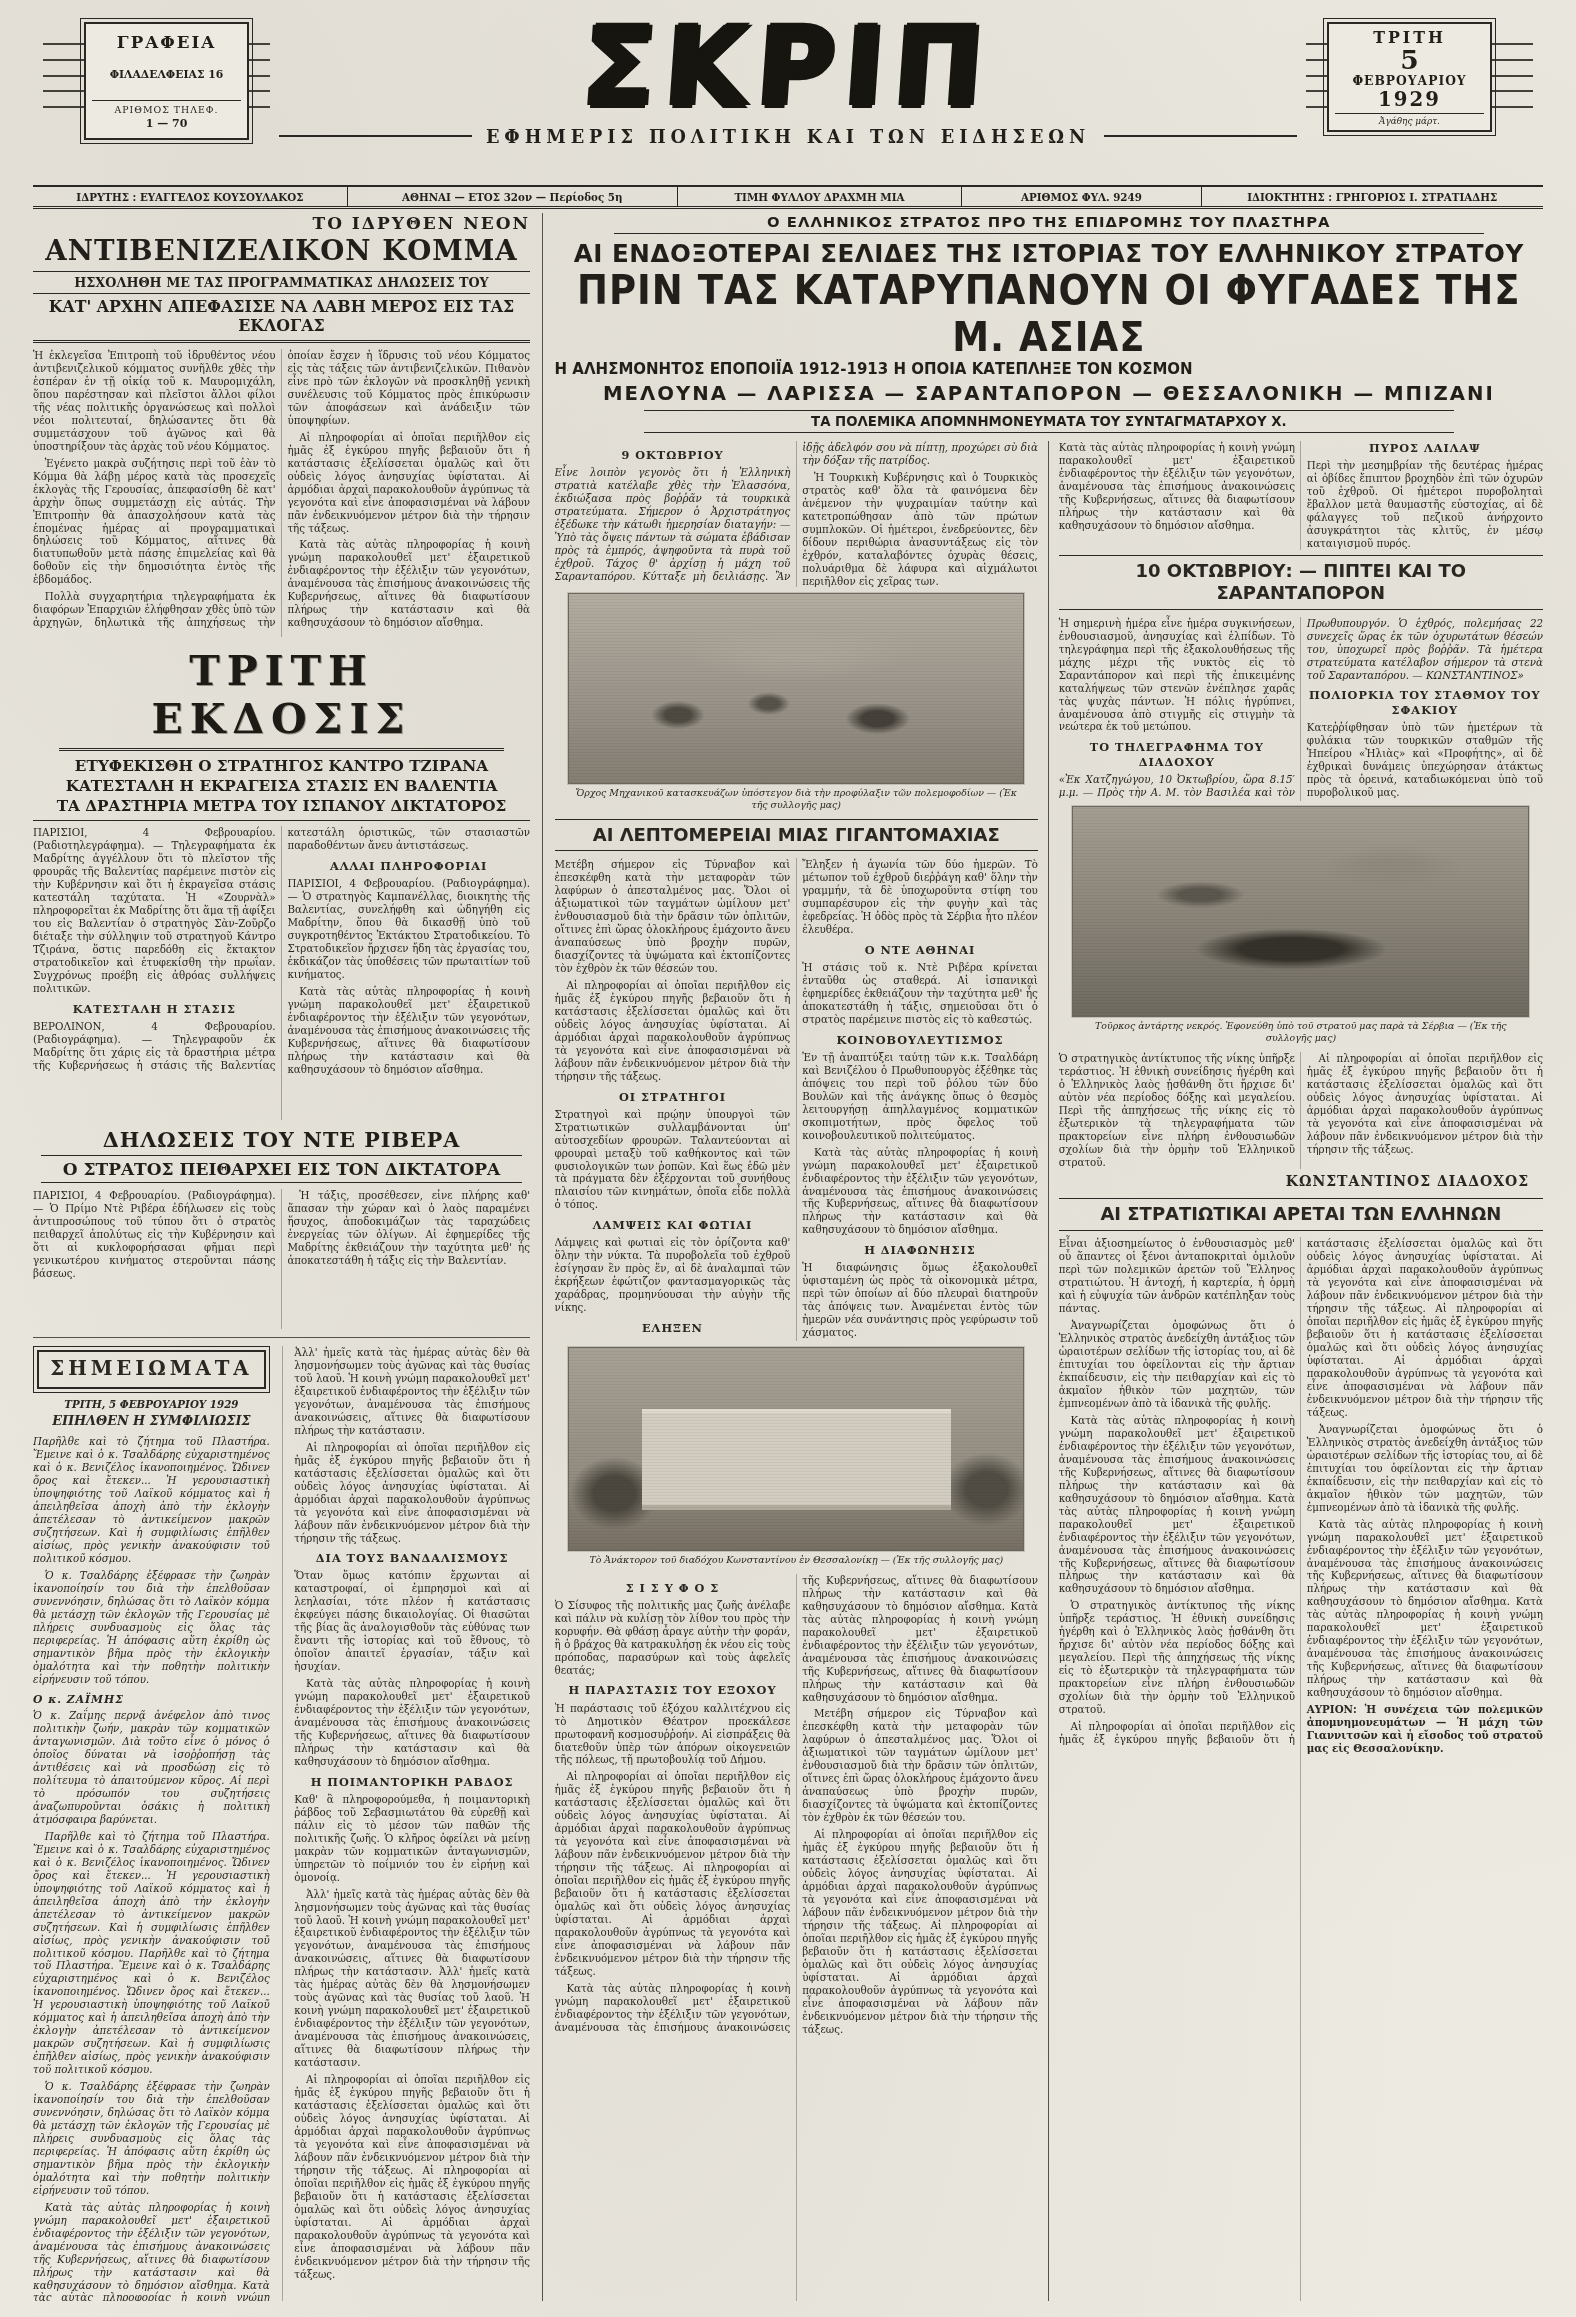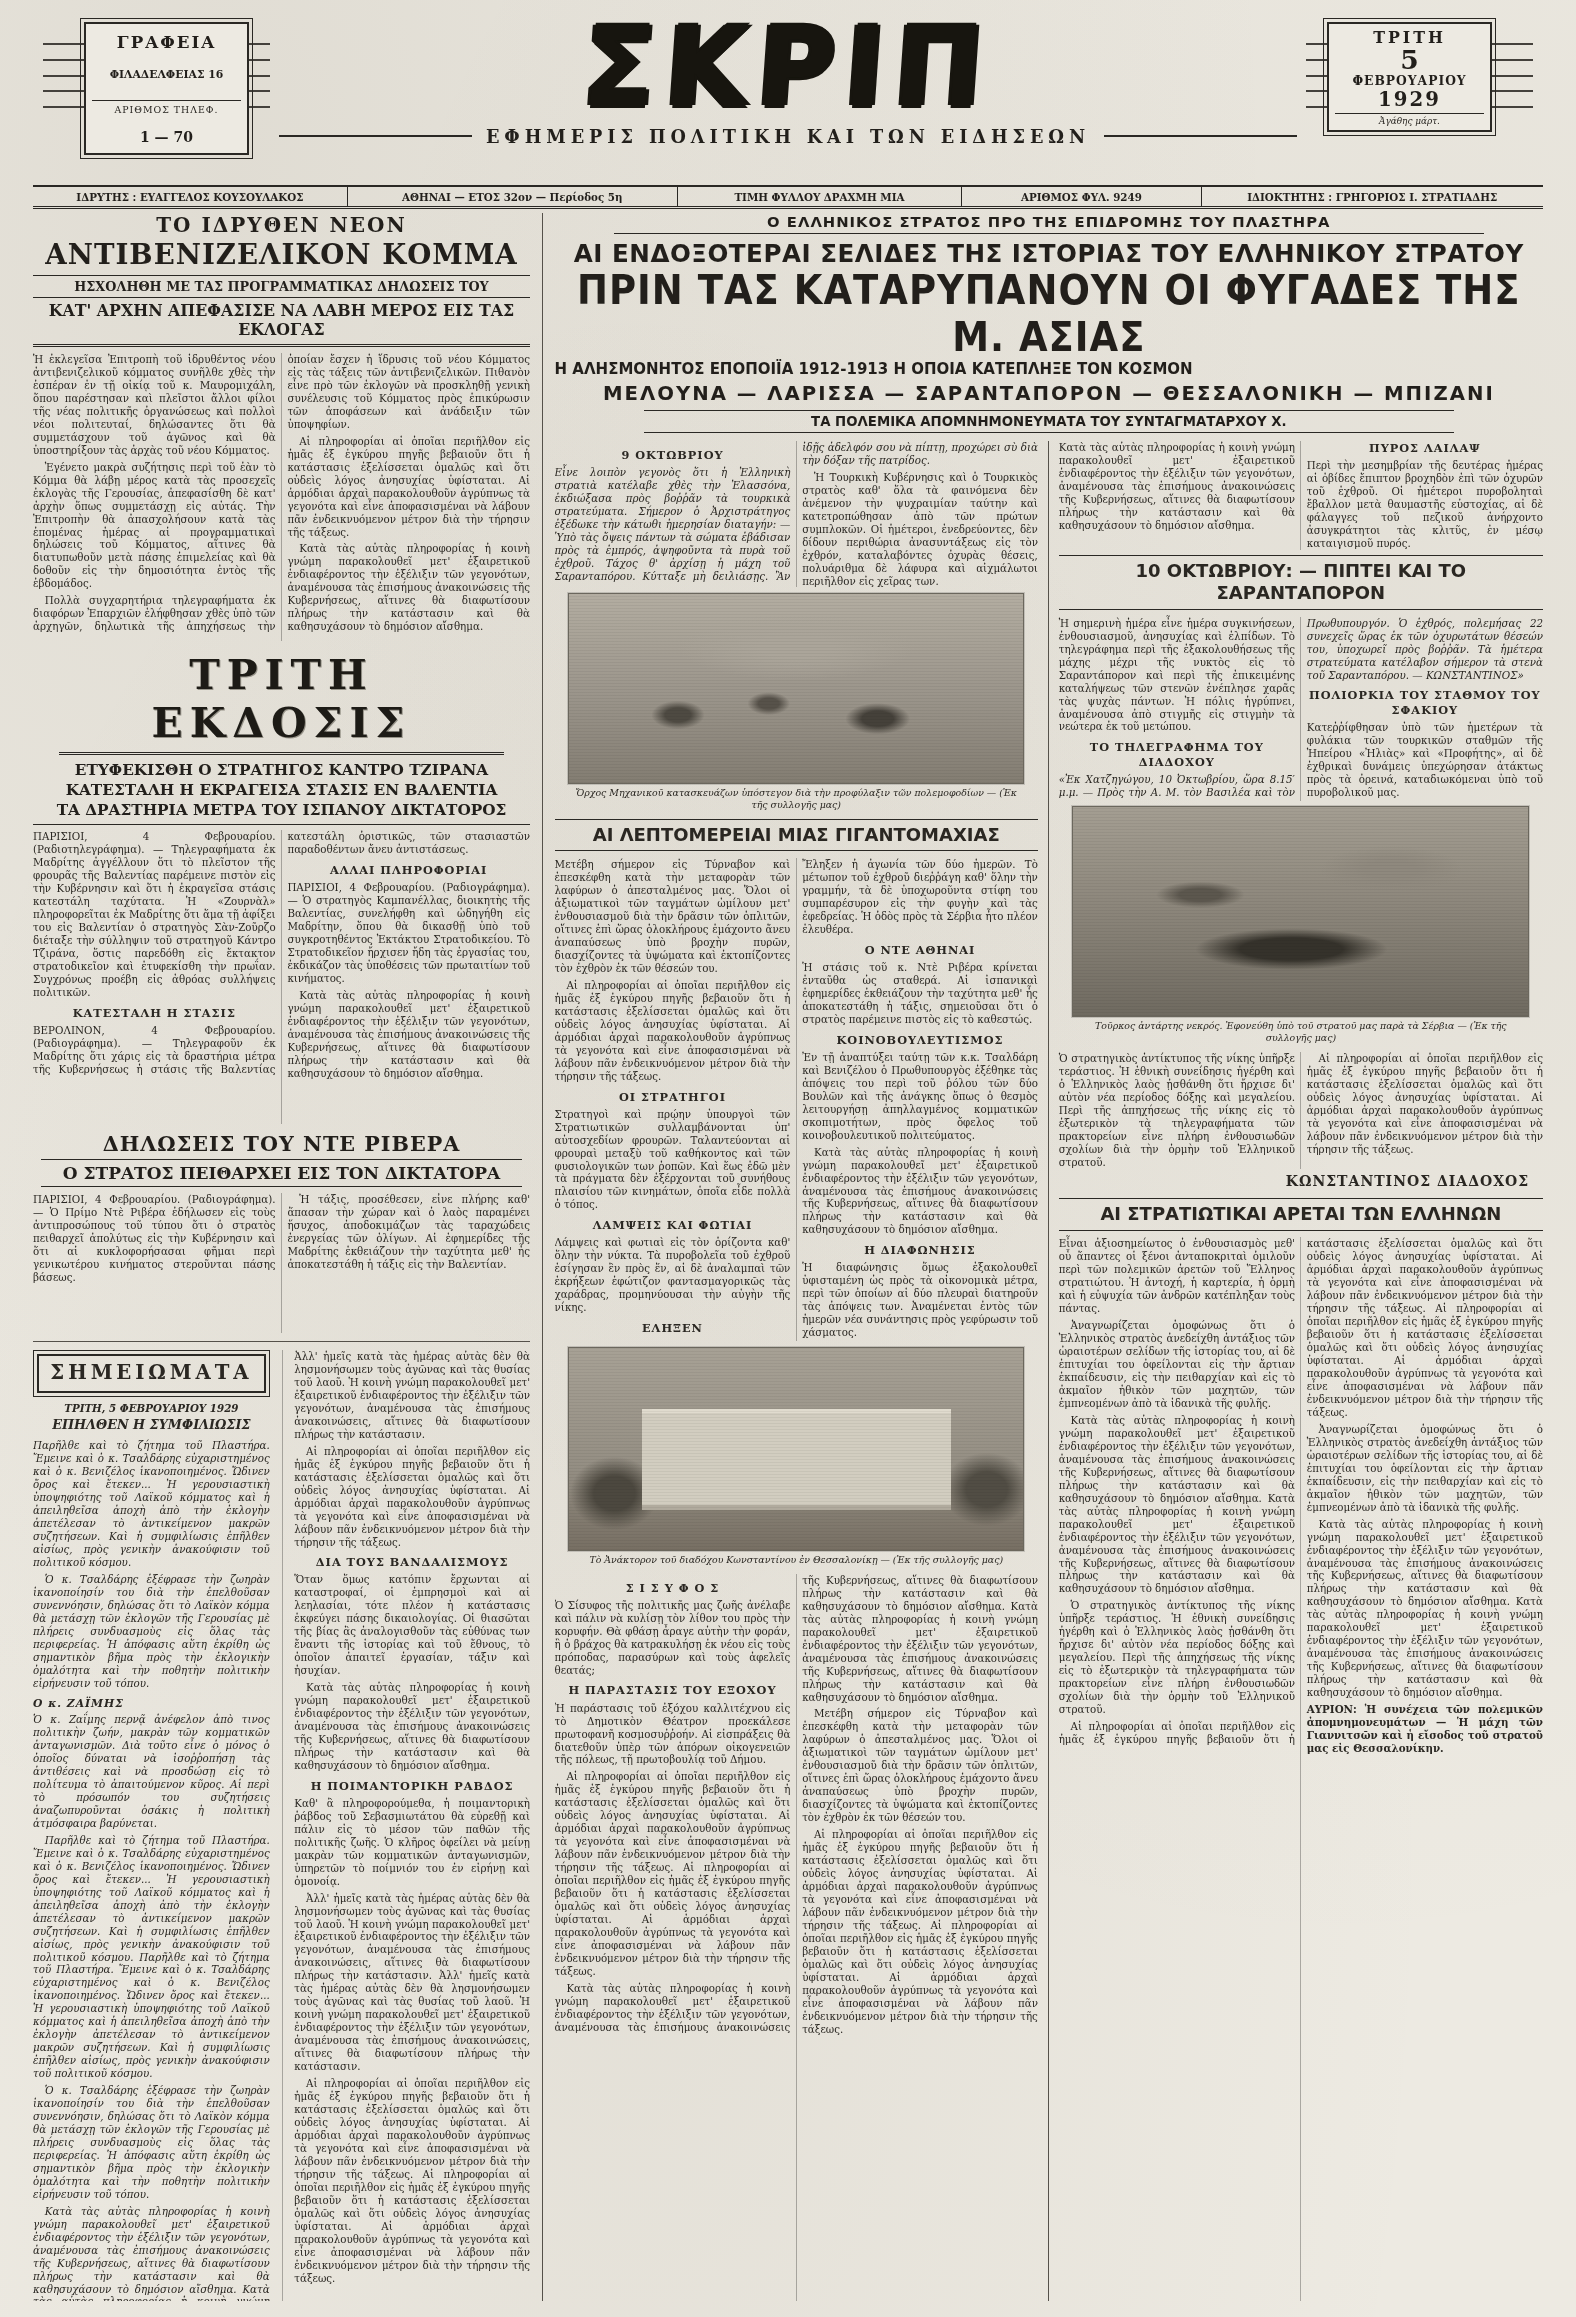--- a/index.html
+++ b/index.html
@@ -21,21 +21,21 @@
   .office-box,.date-box{
     position:absolute;top:7.9px;width:165px;box-sizing:border-box;background:#edeae2;
     border:2px solid #2a2824;outline:1px solid #2a2824;outline-offset:3px;
     text-align:center;padding:7.9px 5.9px;
   }
   .office-box{left:51px;}
   .date-box{right:51px;padding:3.9px 5.9px;}
   .ob1{font-weight:bold;font-size:16.7px;letter-spacing:2px;}
   .ob2{font-weight:bold;font-size:10.8px;margin-top:16px;border-bottom:1px solid #2a2824;padding-bottom:19px;}
   .ob3{font-size:9.4px;margin-top:3.9px;letter-spacing:1px;}
-  .ob4{font-size:14px;font-weight:bold;margin-top:14px;}
+  .ob4{font-size:11px;font-weight:bold;margin-top:2px;}
   .db-day{font-weight:bold;font-size:15.8px;letter-spacing:3px;}
   .db-num{font-weight:bold;font-size:26.6px;line-height:1;}
   .db-month{font-weight:bold;font-size:12.3px;letter-spacing:1px;}
   .db-year{font-weight:bold;font-size:19.7px;letter-spacing:2px;}
   .db-saint{font-style:italic;font-size:8.9px;margin-top:2px;border-top:1px solid #2a2824;padding-top:2px;}
   .brand{position:absolute;left:246px;right:246px;top:0;text-align:center;}
   .brand-title{
     font-family:"DejaVu Sans", sans-serif;font-weight:bold;font-size:106px;line-height:1.02;
     letter-spacing:9.9px;transform:skewX(-4deg) scaleY(1.04);color:#17150f;
     text-shadow:3px 0 0 #17150f,-3px 0 0 #17150f,0 2px 0 #17150f,0 -2px 0 #17150f;
@@ -55,21 +55,21 @@
   .main{display:flex;height:2088px;overflow:hidden;margin-top:3.9px;}
   .left-block{width:497px;flex:0 0 auto;border-right:1px solid #55514a;padding-right:11.8px;display:flex;flex-direction:column;}
   .right-block{flex:1;padding-left:11.8px;min-width:0;}
   p{margin:0 0 3.9px;text-indent:11.8px;}
   .noindent{text-indent:0;}
   .bodytext{font-size:10.3px;line-height:1.26;text-align:justify;color:#2a2722;}
   .twocol{columns:2;column-gap:11.8px;column-rule:1px solid rgba(0,0,0,.28);overflow:hidden;}
   .subhead{font-weight:bold;font-size:11.3px;text-align:center;letter-spacing:1px;margin:6.9px 0 3.9px;text-indent:0;}
   .ital{font-style:italic;}
   
-  .kicker1{font-weight:bold;font-size:20px;text-align:center;letter-spacing:2px;}
+  .kicker1{font-weight:bold;font-size:17px;text-align:right;letter-spacing:2px;}
   .head1{font-weight:bold;font-size:27.6px;text-align:center;letter-spacing:1px;margin:1px 0 3.9px;}
   .sub1{font-weight:bold;font-size:12.8px;text-align:center;border-top:1px solid #2a2824;padding:3px 0;}
   .sub2{font-weight:bold;font-size:15.8px;text-align:center;border-top:1px solid #2a2824;border-bottom:3px double #2a2824;padding:3px 13.8px 4.9px;margin-bottom:5.9px;}
   .a1-body{height:288px;}
   
   .third-title{
     font-weight:bold;font-size:41px;text-align:center;letter-spacing:6.9px;margin:9.9px 25.6px 5.9px;
     padding-bottom:4.9px;border-bottom:3.9px double #2a2824;color:#1d1b16;text-shadow:1px 1px 0 rgba(90,85,75,.55);
   }
   .third-h{font-weight:bold;font-size:15.3px;text-align:center;margin:2px 0;}

